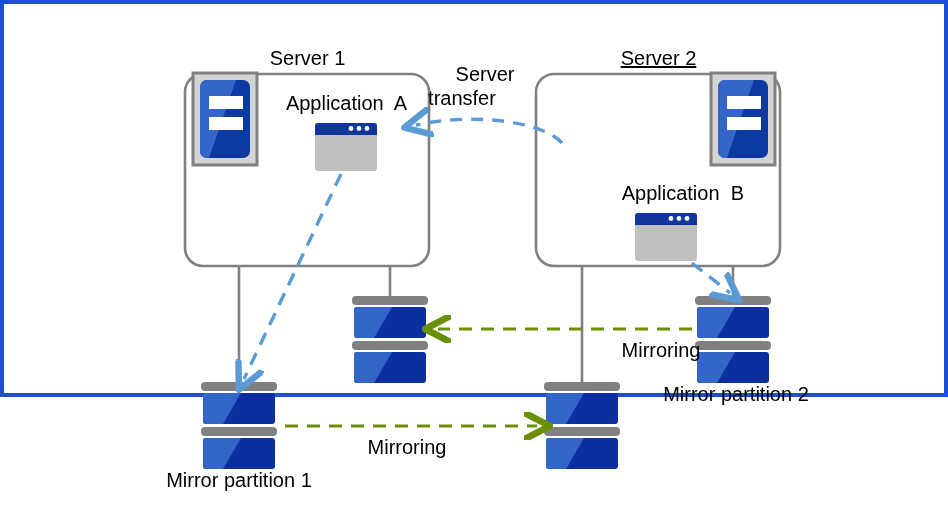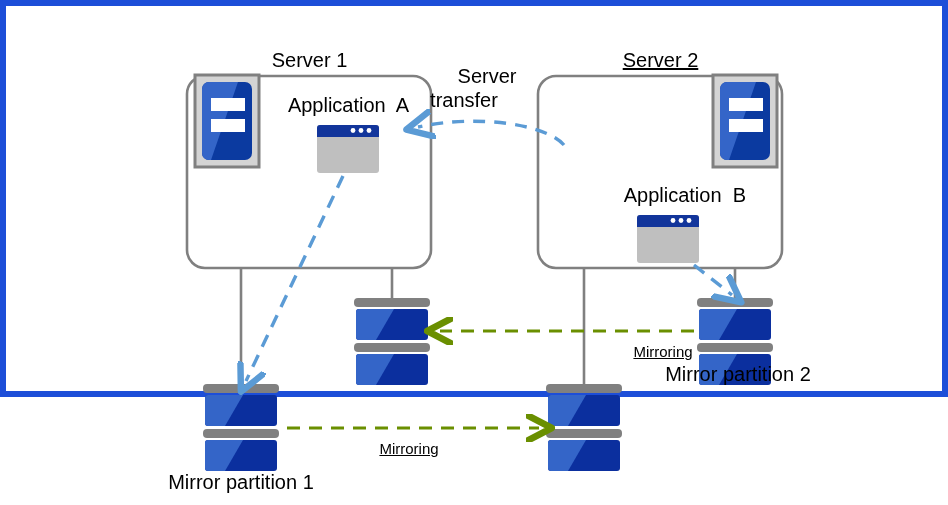--- a/index.html
+++ b/index.html
@@ -6,34 +6,34 @@
   body{
     width:948px;height:505px;
     background:#ffffff;
     font-family:"Liberation Sans",sans-serif;
     overflow:hidden;
   }
   #canvas{
     position:relative;
     width:948px;height:397px;
     box-sizing:border-box;
-    border:6px solid #1d4ed8;
+    border:4px solid #1d4ed8;
     background:#ffffff;
   }
   svg.layer{position:absolute;left:0;top:0;width:948px;height:505px;}
   .lbl{
     position:absolute;
     color:#000000;
     font-size:20px;
     line-height:24px;
     white-space:pre;
     font-family:"Liberation Sans",sans-serif;
   }
   .lbl-c{text-align:center;}
-  .lbl-sm{font-size:15px;text-decoration:underline;}
+  .lbl-sm{font-size:20px;}
 </style>
 </head>
 <body>
 
 <div id="canvas">
 
   <svg class="layer" viewBox="0 0 948 505">
     <defs>
 
       <marker id="blueHead" markerWidth="9" markerHeight="9" refX="4.5" refY="4.5" orient="auto">
@@ -162,15 +162,15 @@
 
   <div class="lbl lbl-c" style="left:421px;top:58px;width:120px;">Server</div>
   <div class="lbl lbl-c" style="left:398px;top:82px;width:120px;">transfer</div>
 
   <div class="lbl lbl-c lbl-sm" style="left:597px;top:334px;width:120px;">Mirroring</div>
 
   <div class="lbl lbl-c lbl-sm" style="left:343px;top:431px;width:120px;">Mirroring</div>
 
   <div class="lbl lbl-c" style="left:145px;top:464px;width:180px;text-align:center;">Mirror partition 1</div>
 
-  <div class="lbl lbl-c" style="left:642px;top:356px;width:180px;">Mirror partition 2</div>
+  <div class="lbl lbl-c" style="left:642px;top:378px;width:180px;">Mirror partition 2</div>
 
 </div>
 
 </body></html>

